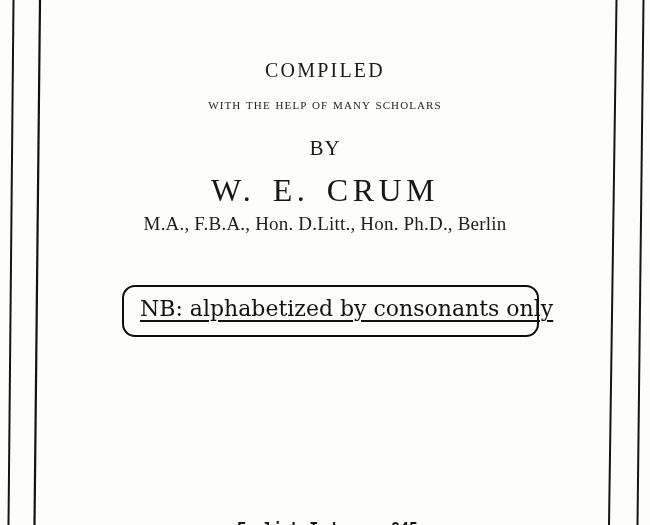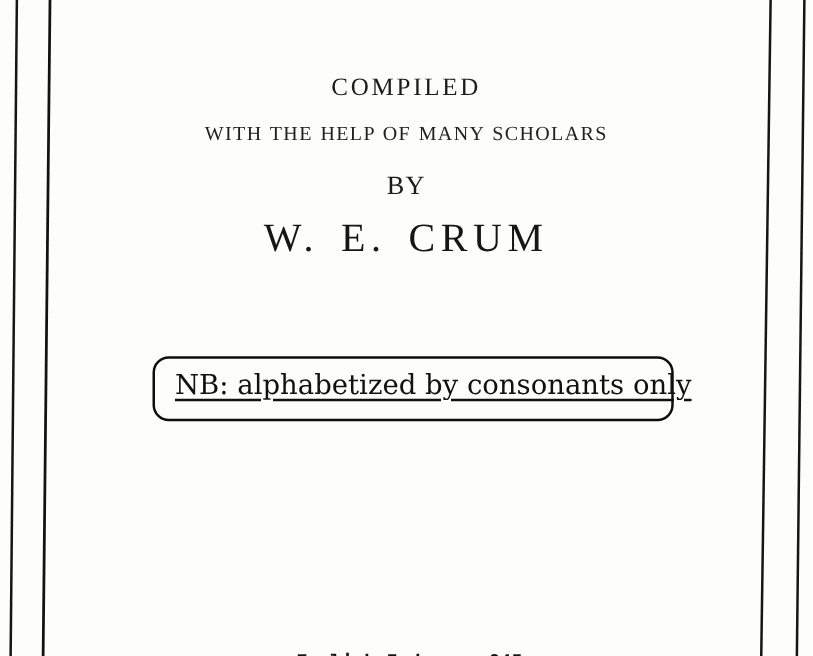--- a/index.html
+++ b/index.html
@@ -31,21 +31,21 @@
   .compiled {
     top: 59px;
     font-family: "Liberation Serif", serif;
     font-size: 20px;
     letter-spacing: 2.2px;
     color: #1b1b1b;
   }
   .help-line {
     top: 99px;
     font-family: "Liberation Serif", serif;
-    font-size: 16px;
+    font-size: 11px;
     letter-spacing: 1.1px;
     word-spacing: 1px;
     color: #222222;
   }
   .by {
     top: 136px;
     font-family: "Liberation Serif", serif;
     font-size: 21px;
     letter-spacing: 1px;
     color: #1b1b1b;
@@ -118,20 +118,21 @@
   </svg>
 
   <div class="centered compiled">COMPILED</div>
 
   <div class="centered help-line">WITH THE HELP OF MANY SCHOLARS</div>
 
   <div class="centered by">BY</div>
 
   <div class="centered author">W. E. CRUM</div>
 
+  <div class="centered credentials">M.A., F.B.A., Hon. D.Litt., Hon. Ph.D., Berlin</div>
 
   <div class="note-box">
     <span class="note-text">NB: alphabetized by consonants only</span>
   </div>
 
   <div class="index-list">
     <div class="index-row"><span class="idx-label">English Index</span><span>p.845</span></div>
     
     
   </div>

